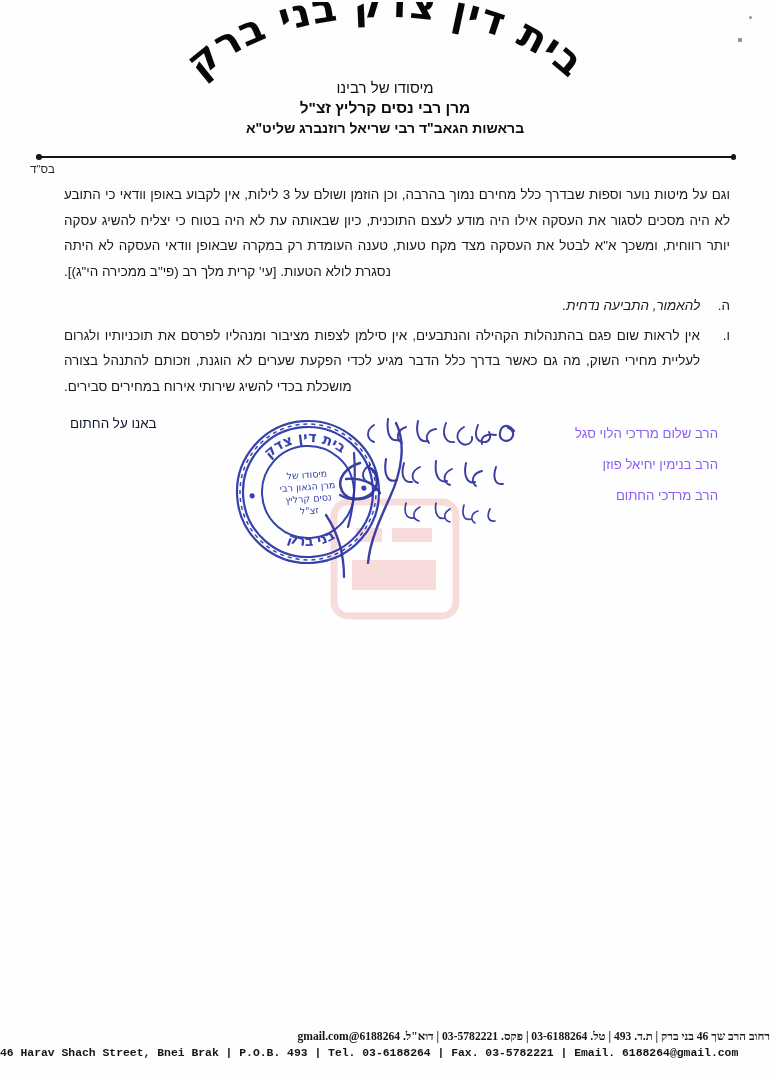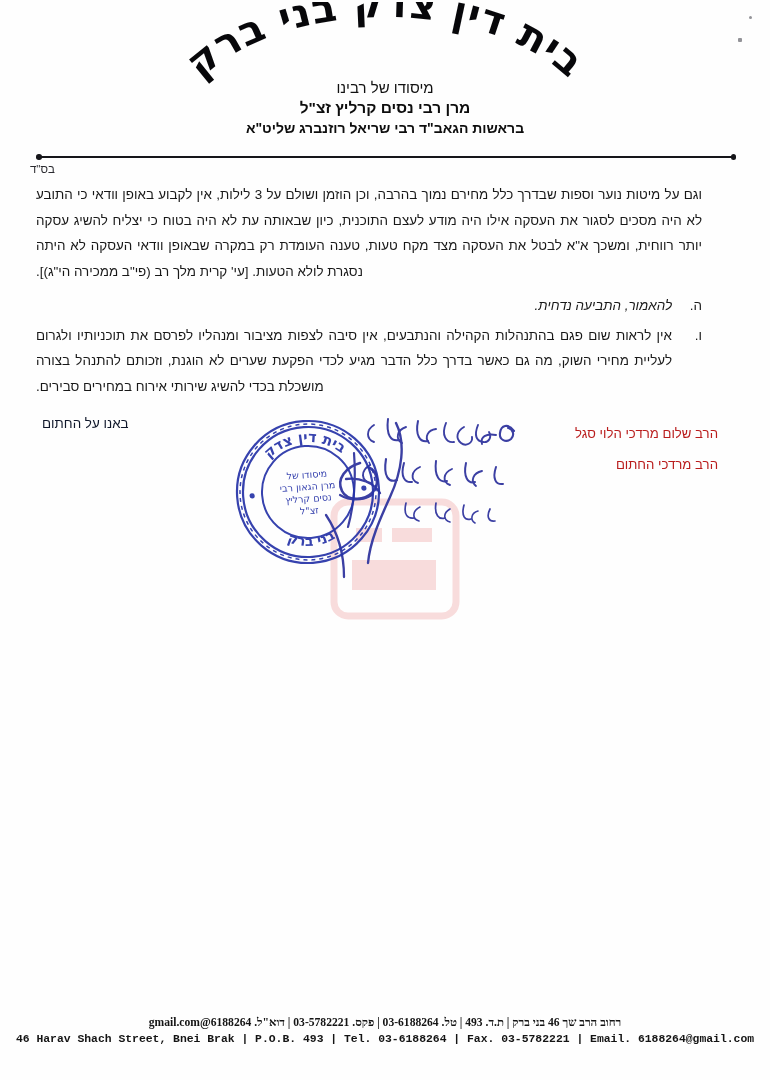--- a/index.html
+++ b/index.html
@@ -114,21 +114,21 @@
     direction: rtl;
     font-size: 11.5px;
     color: #2b2b30;
   }
   .bsd span { display: inline-block; padding-left: 30px; }
 
   
   .body-area {
     position: absolute;
     top: 182px;
-    right: 68px;
+    right: 40px;
     width: 666px;
     direction: rtl;
     text-align: justify;
   }
   .para {
     font-size: 13.4px;
     line-height: 25.5px;
     color: #181818;
     text-align: justify;
     text-align-last: left;
@@ -179,21 +179,21 @@
   .sig-block {
     position: absolute;
     top: 418px;
     right: 52px;
     width: 340px;
     direction: rtl;
   }
   .sig-row {
     font-size: 13.2px;
     line-height: 31px;
-    color: #b91c1c;
+    color: #8b5cf6;
     white-space: nowrap;
   }
 
   
   .stamp {
     position: absolute;
     color: #2734a8;
   }
   .stamp svg { display: block; overflow: visible; }
   .stamp-main {
@@ -233,24 +233,23 @@
     left: 330px;
     width: 130px;
     height: 122px;
     opacity: .17;
   }
   .watermark svg { display: block; }
 
   
   .footer {
     position: absolute;
-    bottom: 32px;
+    bottom: 18px;
     left: 0;
     width: 770px;
-    text-align: center;
   }
   .footer-he {
     direction: rtl;
     font-size: 11.6px;
     font-weight: 700;
     color: #141414;
     line-height: 17px;
     font-family: "Liberation Serif", "DejaVu Serif", serif;
   }
   .footer-en {
@@ -304,38 +303,39 @@
 
     <p class="para">וגם על מיטות נוער וספות שבדרך כלל מחירם נמוך בהרבה, וכן הוזמן ושולם על 3 לילות, אין לקבוע באופן וודאי כי התובע לא היה מסכים לסגור את העסקה אילו היה מודע לעצם התוכנית, כיון שבאותה עת לא היה בטוח כי יצליח להשיג עסקה יותר רווחית, ומשכך א"א לבטל את העסקה מצד מקח טעות, טענה העומדת רק במקרה שבאופן וודאי העסקה לא היתה נסגרת לולא הטעות. [עי' קרית מלך רב (פי"ב ממכירה הי"ג)].</p>
 
     <ul class="clause-list">
       <li class="clause short">
         <div class="clause-mark">ה.</div>
         <div class="clause-body">להאמור, התביעה נדחית.</div>
       </li>
       <li class="clause">
         <div class="clause-mark">ו.</div>
-        <div class="clause-body">אין לראות שום פגם בהתנהלות הקהילה והנתבעים, אין סיבה לצפות מציבור ומנהליו לפרסם את תוכניותיו ולגרום לעליית מחירי השוק, מה גם כאשר בדרך כלל הדבר מגיע לכדי הפקעת שערים לא הוגנת, וזכותם להתנהל בצורה מושכלת בכדי להשיג שירותי אירוח במחירים סבירים.</div>
+        <div class="clause-body">אין לראות שום פגם בהתנהלות הקהילה והנתבעים, אין סילמן לצפות מציבור ומנהליו לפרסם את תוכניותיו ולגרום לעליית מחירי השוק, מה גם כאשר בדרך כלל הדבר מגיע לכדי הפקעת שערים לא הוגנת, וזכותם להתנהל בצורה מושכלת בכדי להשיג שירותי אירוח במחירים סבירים.</div>
       </li>
     </ul>
 
     <div class="closing">באנו על החתום</div>
   </div>
 
   <div class="watermark">
     <svg viewBox="0 0 130 122" width="130" height="122" aria-hidden="true">
       <rect x="4" y="4" width="122" height="114" rx="14" ry="14" fill="none" stroke="#e03a3a" stroke-width="7"></rect>
       <path d="M 26 30 h 26 v 14 h -26 z" fill="#e03a3a"></path>
       <path d="M 62 30 h 40 v 14 h -40 z" fill="#e03a3a"></path>
       <path d="M 22 62 h 84 v 30 h -84 z" fill="#e03a3a"></path>
     </svg>
   </div>
 
   <div class="sig-block">
     <div class="sig-row">הרב שלום מרדכי הלוי סגל</div>
+    <div class="sig-row">הרב בנימין יחיאל פוזן</div>
     <div class="sig-row">הרב מרדכי החתום</div>
   </div>
 
   <div class="ink-layer">
     <svg viewBox="0 0 340 180" width="340" height="180" aria-hidden="true">
       <g stroke="#3b3fa3" fill="none" stroke-linecap="round" stroke-linejoin="round">
         <path d="M 214 26 c -6 -8 -13 -6 -14 2 c -1 7 6 10 11 6 c 4 -4 2 -10 -3 -11" stroke-width="2.1"></path>
         <path d="M 196 30 c -10 -2 -16 2 -14 9" stroke-width="1.9"></path>
         <path d="M 178 20 c -4 10 -2 16 5 17 c 6 1 9 -5 6 -10" stroke-width="1.9"></path>
         <path d="M 164 22 c -7 4 -9 11 -3 16 c 5 4 12 0 11 -6" stroke-width="1.9"></path>

